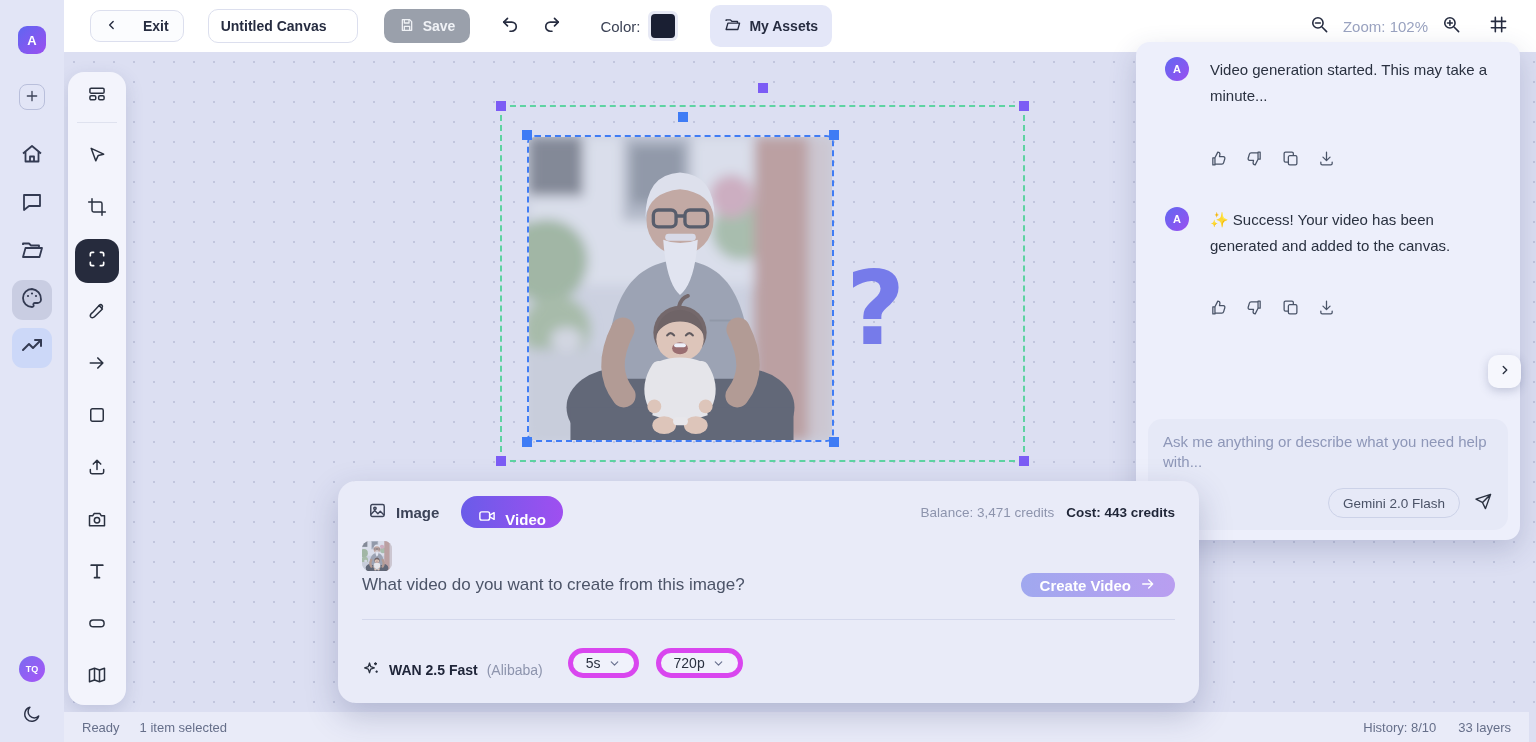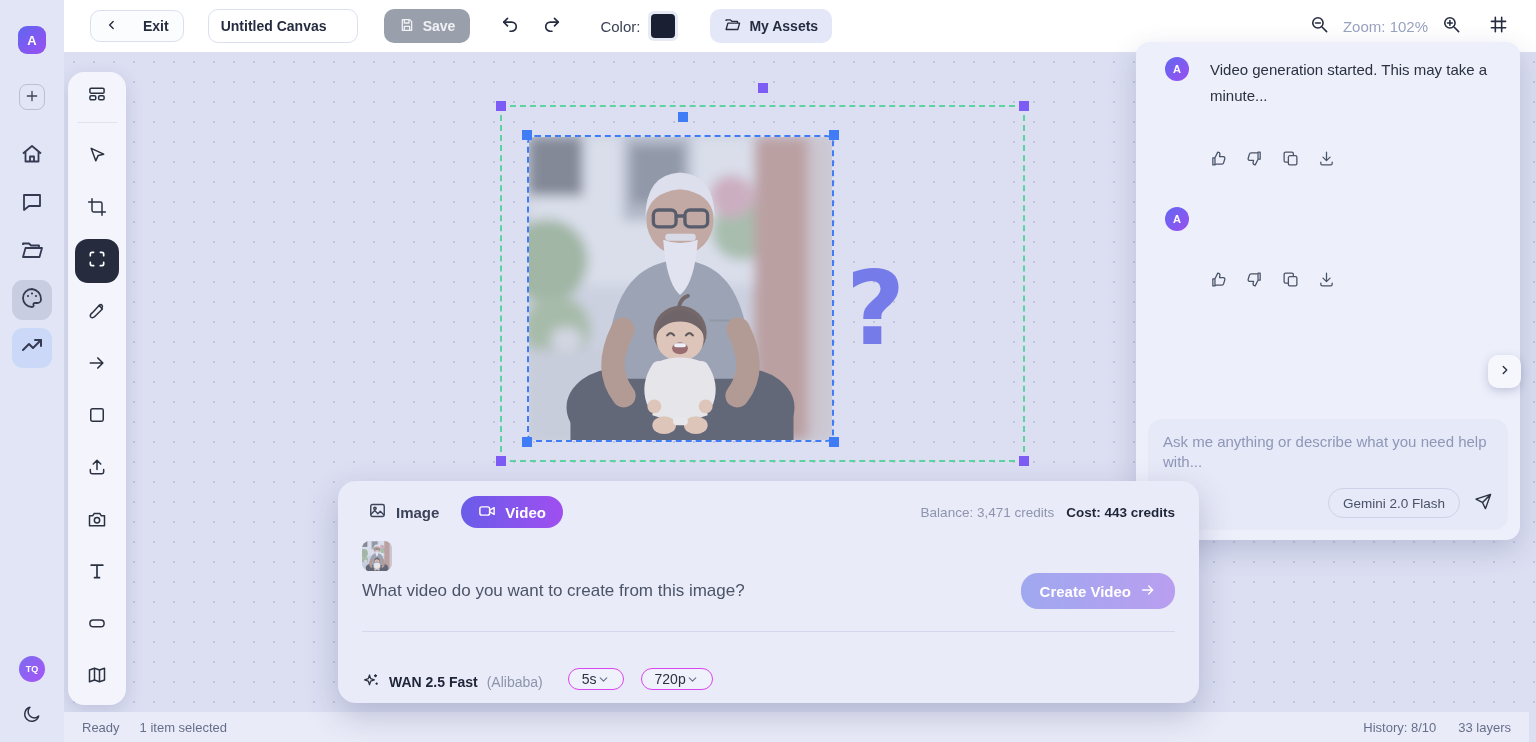--- a/index.html
+++ b/index.html
@@ -36,21 +36,21 @@
     padding:0 12px; font-size:14px; font-weight:600; color:#262c40; background:#fff; outline:none;
     font-family:inherit; }
   #save-btn { margin-left:26px; height:34px; display:flex; align-items:center; gap:8px; border:none;
     border-radius:10px; background:#9aa0ab; color:#f0f2f6; padding:0 15px; font-size:14px; font-weight:600; cursor:pointer; }
   .icon-btn { background:none; border:none; color:#262c40; cursor:pointer; display:flex; align-items:center; justify-content:center; }
   #undo-btn { margin-left:30px; } #redo-btn { margin-left:22px; }
   #color-label { margin-left:38px; font-size:15px; color:#3a4154; }
   #color-swatch-wrap { margin-left:8px; width:30px; height:30px; border-radius:6px; background:#e7e9f5;
     display:flex; align-items:center; justify-content:center; cursor:pointer; }
   #color-swatch { width:24px; height:24px; border-radius:4px; }
-  #my-assets-btn { margin-left:32px; height:34px; display:flex; align-items:center; gap:8px; border:none;
+  #my-assets-btn { margin-left:32px; height:42px; display:flex; align-items:center; gap:8px; border:none;
     border-radius:10px; background:#e4e7f8; color:#262c40; padding:0 14px; font-size:14px; font-weight:600; cursor:pointer; }
   #zoom-out-btn { margin-left:auto; }
   #zoom-label { margin-left:14px; font-size:15px; color:#9aa3c0; }
   #zoom-in-btn { margin-left:14px; }
   #frame-btn { margin-left:28px; margin-right:28px; }
 
   
   #canvas { position:absolute; left:64px; top:52px; right:0; bottom:30px; background:#dcdff2;
     background-image:radial-gradient(#c2c6de 1px, transparent 1.2px); background-size:20px 20px;
     overflow:hidden; z-index:1; }
@@ -75,38 +75,38 @@
   #photo-frame svg.photo { position:absolute; left:0; top:0; width:100%; height:100%; border-radius:6px; }
   #qmark { position:absolute; left:782px; top:206px; font-size:102px; font-weight:bold; color:#767bea;
     z-index:2; line-height:1.0; font-family:"DejaVu Sans",sans-serif; }
 
   
   #genpanel { position:absolute; left:338px; top:481px; width:861px; height:222px; background:#e9ebf8;
     border-radius:18px; box-shadow:0 12px 32px rgba(50,60,110,.25); z-index:30; padding:15px 24px 0; }
   .gen-row1 { display:flex; align-items:center; height:32px; }
   #image-tab { display:flex; align-items:center; gap:9px; color:#3c4358; font-size:15px; font-weight:600;
     background:none; border:none; cursor:pointer; padding:0 6px; }
-  #video-tab { margin-left:16px; height:32px; display:flex; align-items:center; gap:9px; border:none;
+  #video-tab { margin-left:16px; height:32px; display:flex; align-items:flex-end; gap:9px; border:none;
     border-radius:16px; padding:0 17px; color:#fff; font-size:15px; font-weight:600; cursor:pointer;
     background:linear-gradient(90deg,#6a5ce9,#9f4ff0); }
   .gen-balance { margin-left:auto; font-size:13.5px; color:#8d94ad; }
   .gen-cost { margin-left:12px; font-size:13.5px; font-weight:bold; color:#1f2537; }
   .gen-thumb { margin-top:13px; width:30px; height:30px; border-radius:8px; overflow:hidden; cursor:pointer; }
   .gen-prompt-row { display:flex; align-items:center; margin-top:2px; }
   #prompt-input { flex:1; border:none; background:transparent; outline:none; font-size:17px; color:#2c3348;
     font-family:inherit; }
   #prompt-input::placeholder { color:#4c5468; opacity:1; }
-  #create-btn { height:36px; display:flex; align-items:center; gap:9px; border:none; border-radius:17px;
+  #create-btn { height:24px; display:flex; align-items:center; gap:9px; border:none; border-radius:17px;
     padding:0 19px; color:#fff; font-size:15px; font-weight:600; cursor:pointer;
     background:linear-gradient(90deg,#a0a8ef,#b99ef0); }
   .gen-divider { margin-top:22px; border-top:1px solid #d4d8ec; }
   .gen-footer { display:flex; align-items:flex-end; height:58px; gap:9px; }
   .model-name { font-size:14px; font-weight:bold; color:#20263a; }
   .model-provider { font-size:14px; color:#8d94ad; }
-  .pill-select { height:22px; display:flex; align-items:center; border:1px solid #d946ef;
+  .pill-select { height:30px; display:flex; align-items:center; gap:7px; border:5px solid #d946ef;
     background:#f0f2fb; border-radius:15px; padding:0 13px; font-size:14px; color:#2a3140; cursor:pointer; margin-left:8px; }
   .pill-select .chev { color:#6b7390; display:flex; }
 
   
   #chatpanel { position:absolute; left:1136px; top:42px; width:384px; height:498px; background:#edeffb;
     border-radius:14px; box-shadow:0 10px 28px rgba(50,60,110,.20); z-index:20; display:flex; flex-direction:column; }
   .chat-tabs { display:flex; height:34px; flex:none; }
   .chat-tab { flex:1; display:flex; align-items:center; justify-content:center; font-size:13.5px; color:#2a3140;
     background:#f6f7fd; border-right:1px solid #e2e5f2; border-bottom:1px solid #e2e5f2; cursor:pointer; }
   .chat-tab:first-child { border-top-left-radius:14px; }
@@ -493,20 +493,21 @@
         <span>
           <svg width="17" height="17" viewBox="0 0 24 24" fill="none" stroke="currentColor" stroke-width="1.8" stroke-linecap="round" stroke-linejoin="round">
               <path d="M12 3v11M7 10l5 5 5-5"></path>
               <path d="M4 17v2a2 2 0 0 0 2 2h12a2 2 0 0 0 2-2v-2"></path>
             </svg>
         </span>
       </button>
     </div>
     <div class="msg">
       <div class="msg-avatar">A</div>
+      <div class="msg-text">✨ Success! Your video has been generated and added to the canvas.</div>
     </div>
     <div class="msg-icons">
       <button class="icon-btn">
         <span>
           <svg width="17" height="17" viewBox="0 0 24 24" fill="none" stroke="currentColor" stroke-width="1.8" stroke-linejoin="round">
               <path d="M7 11v10H4V11zM7 11l4-8c2 0 3 1.2 3 3l-.6 3.5H19c1.6 0 2.3 1.4 1.9 2.8l-1.6 5.6c-.3 1.2-1.1 2.1-2.6 2.1H7"></path>
             </svg>
         </span>
       </button>
       <button class="icon-btn">

